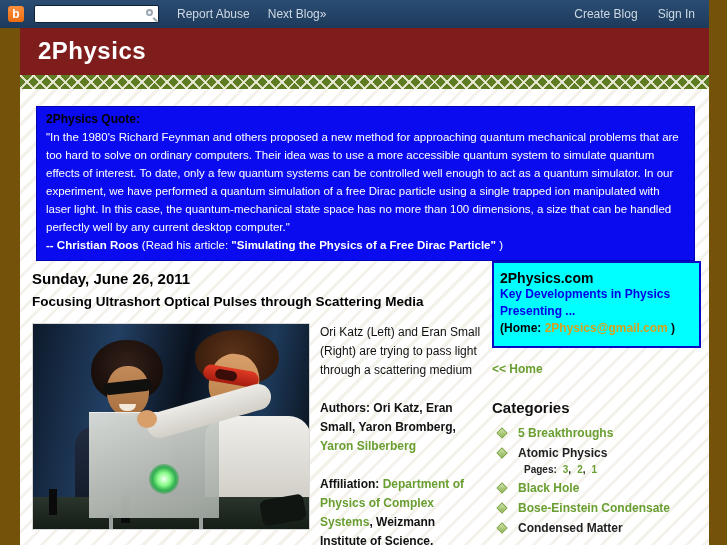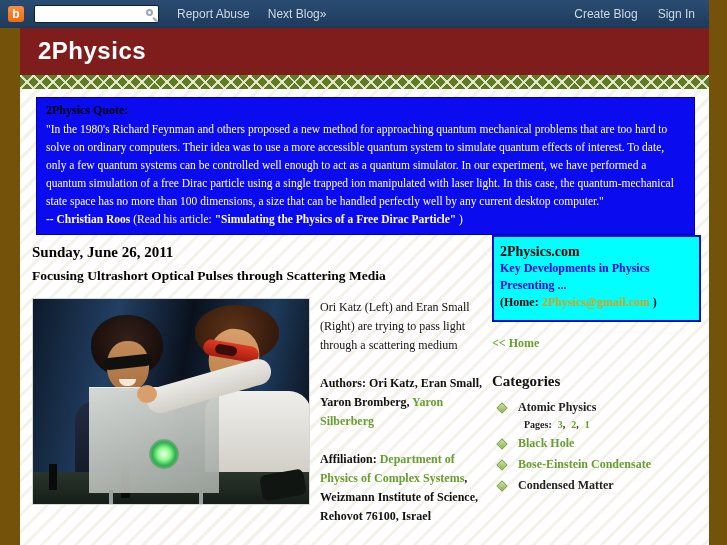--- a/index.html
+++ b/index.html
@@ -56,23 +56,22 @@
     background:
       repeating-linear-gradient(45deg, rgba(238,236,216,0.9) 0 2px, transparent 2px 9px),
       repeating-linear-gradient(-45deg, rgba(238,236,216,0.9) 0 2px, transparent 2px 9px),
       #5e7d22;
   }
   .content {
     height:456px;
     background:
       repeating-linear-gradient(135deg, rgba(205,195,165,0.22) 0 3px, transparent 3px 12px),
       #fff;
-    padding:8px 12px 0 10px;
+    padding:17px 12px 0 10px;
     overflow:hidden;
-    font-family:Liberation Serif, serif;
   }
 
   
   .quote {
     margin:0 2px 0 6px; background:#0b0bef; border:1px solid #0000b0;
     padding:5px 9px 6px 9px; color:#fff;
   }
   .quote-head { color:#000; font-weight:bold; font-size:12px; margin-bottom:2px; }
   .quote-body { font-size:11.5px; line-height:18px; }
   .quote-attr { font-size:11.5px; line-height:18px; }
@@ -254,20 +253,24 @@
           <div class="p-email"><span>(Home: </span><a>2Physics@gmail.com</a><span> )</span></div>
         </div>
 
         <a class="home-link">&lt;&lt; Home</a>
 
         <div class="cats-title">Categories</div>
 
         <ul class="cats">
           <li class="cat">
             <span class="diamond"></span>
+            <a>5 Breakthroughs</a>
+            </li>
+          <li class="cat">
+            <span class="diamond"></span>
             <span class="cat-label">Atomic Physics</span>
             </li>
           <li class="pages-row"><span>Pages:</span><a>3</a><span class="sep">,</span><a>2</a><span class="sep">,</span><a>1</a></li>
           <li class="cat">
             <span class="diamond"></span>
             <a>Black Hole</a>
             </li>
           <li class="cat">
             <span class="diamond"></span>
             <a>Bose-Einstein Condensate</a>

